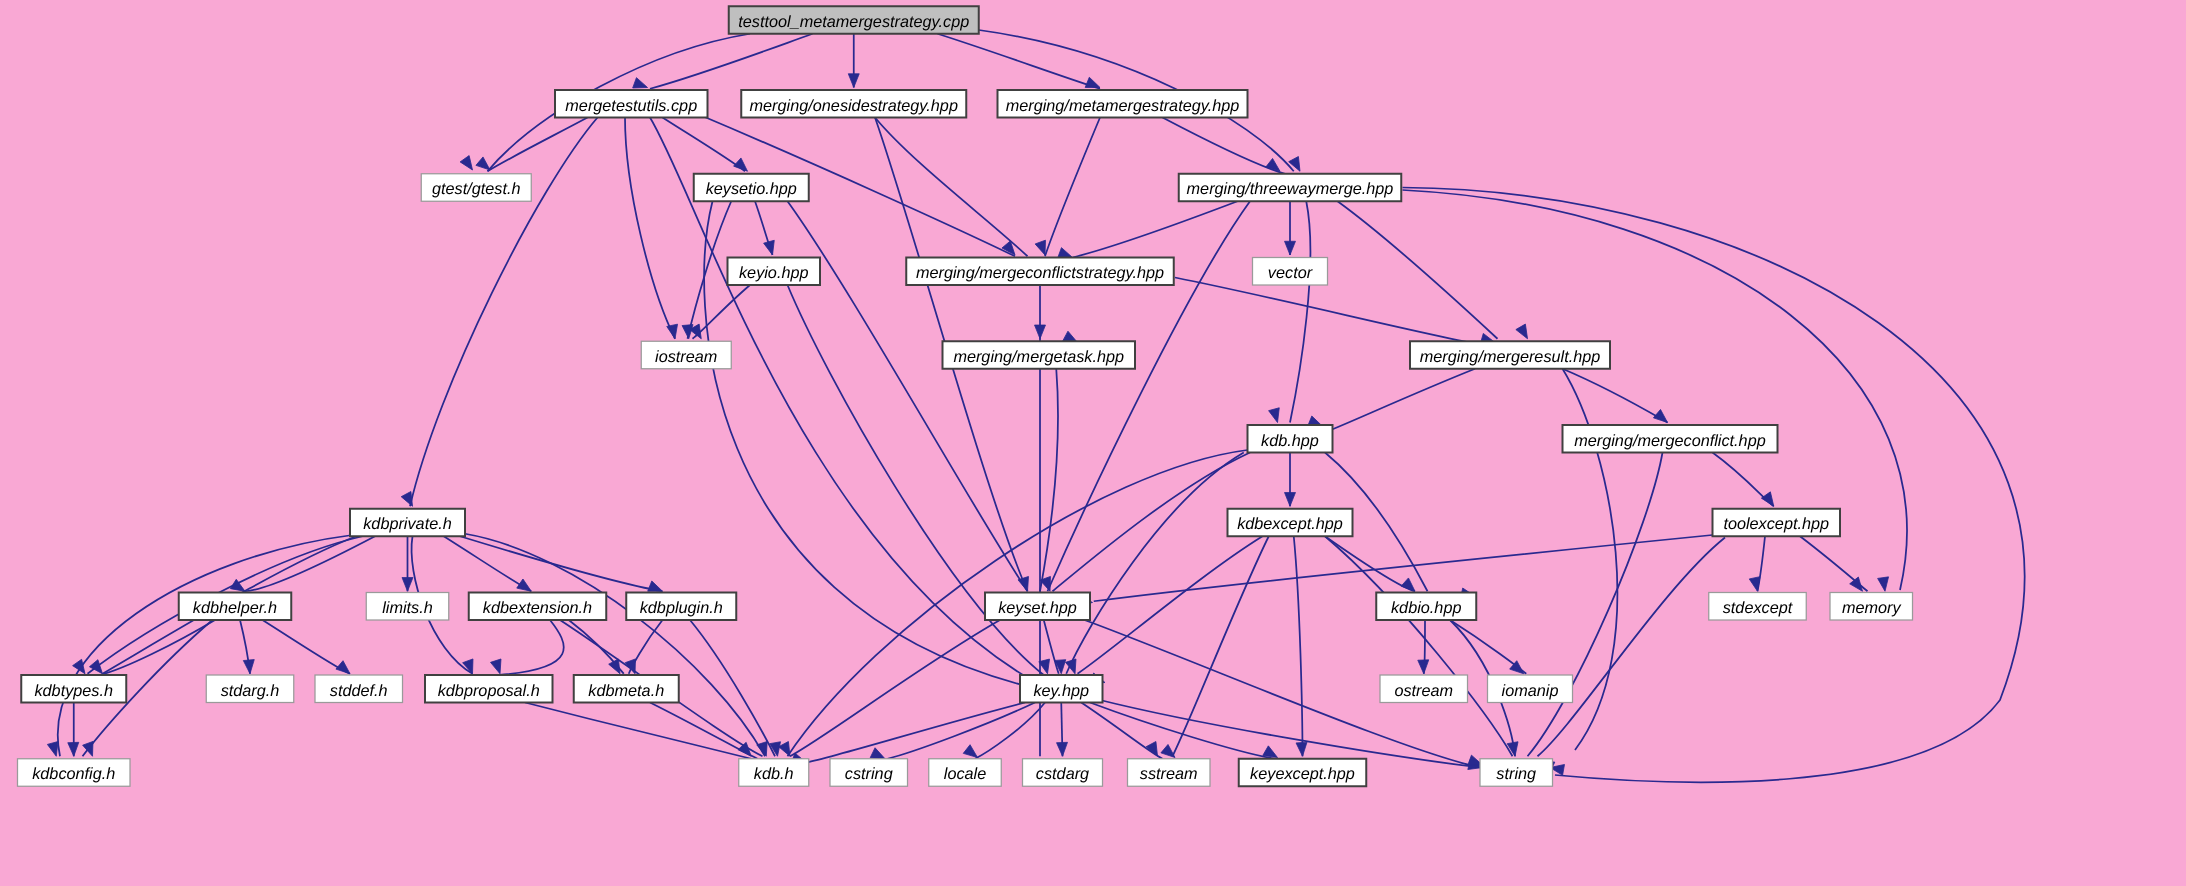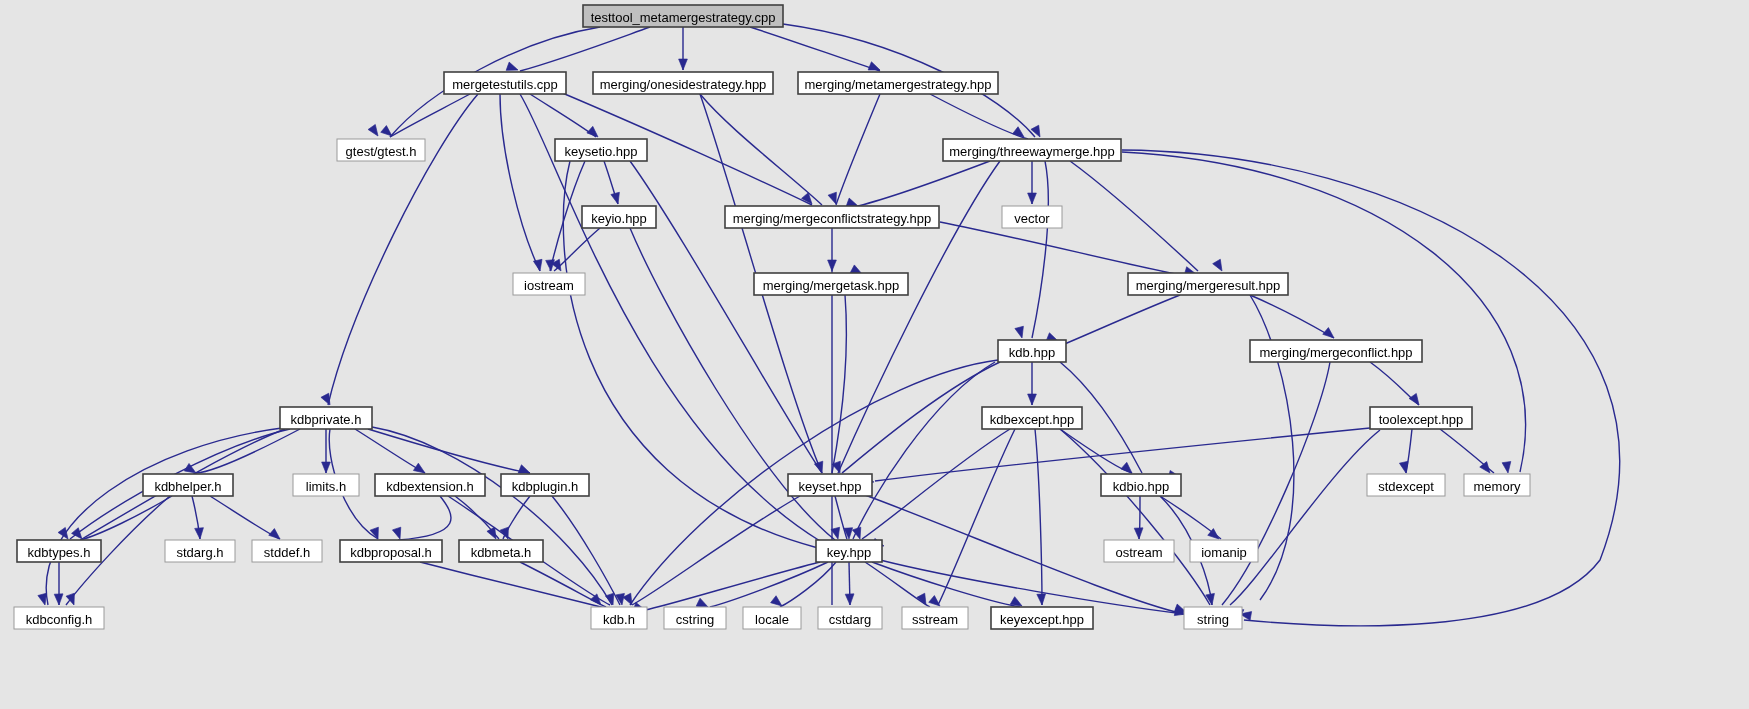--- a/index.html
+++ b/index.html
@@ -4,23 +4,24 @@
 <style>
   html, body {
     margin: 0;
     padding: 0;
     background: #ffffff;
   }
   #canvas {
     position: relative;
     width: 1749px;
     height: 709px;
-    background: #e5e5e5;
+    background: #f9a8d4;
     font-family: "Liberation Sans", sans-serif;
     overflow: hidden;
+    font-style: italic;
   }
   svg#graph {
     position: absolute;
     left: 0;
     top: 0;
     width: 1749px;
     height: 709px;
   }
   .edge-path {
     fill: none;

